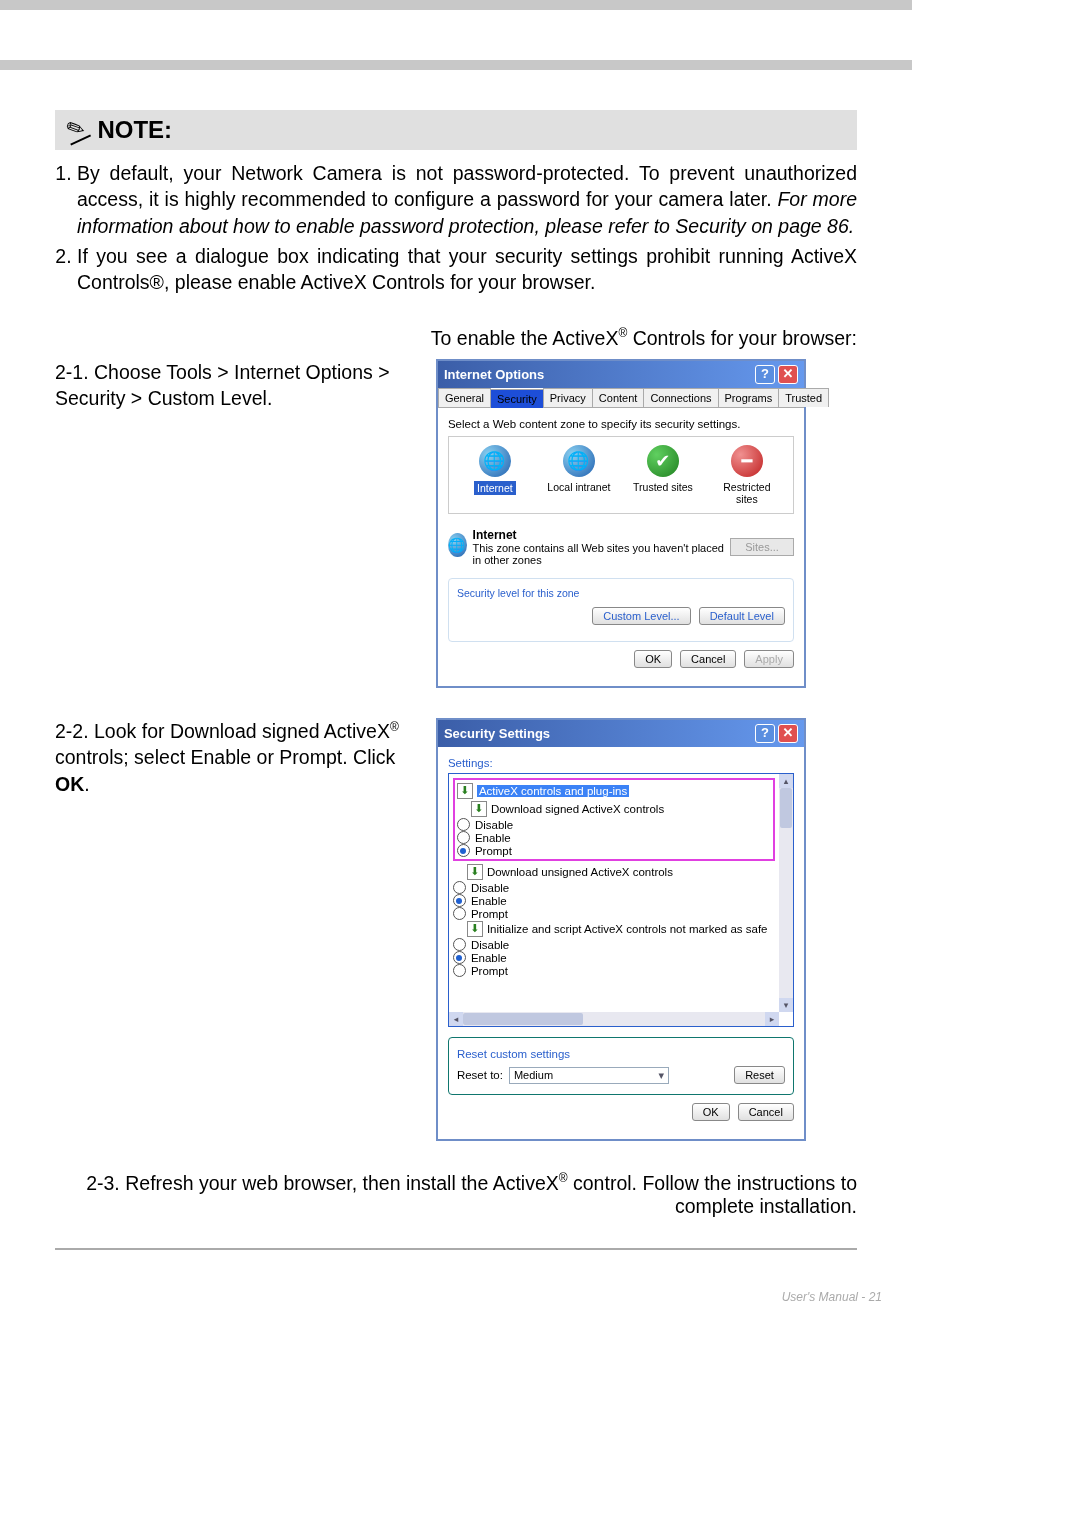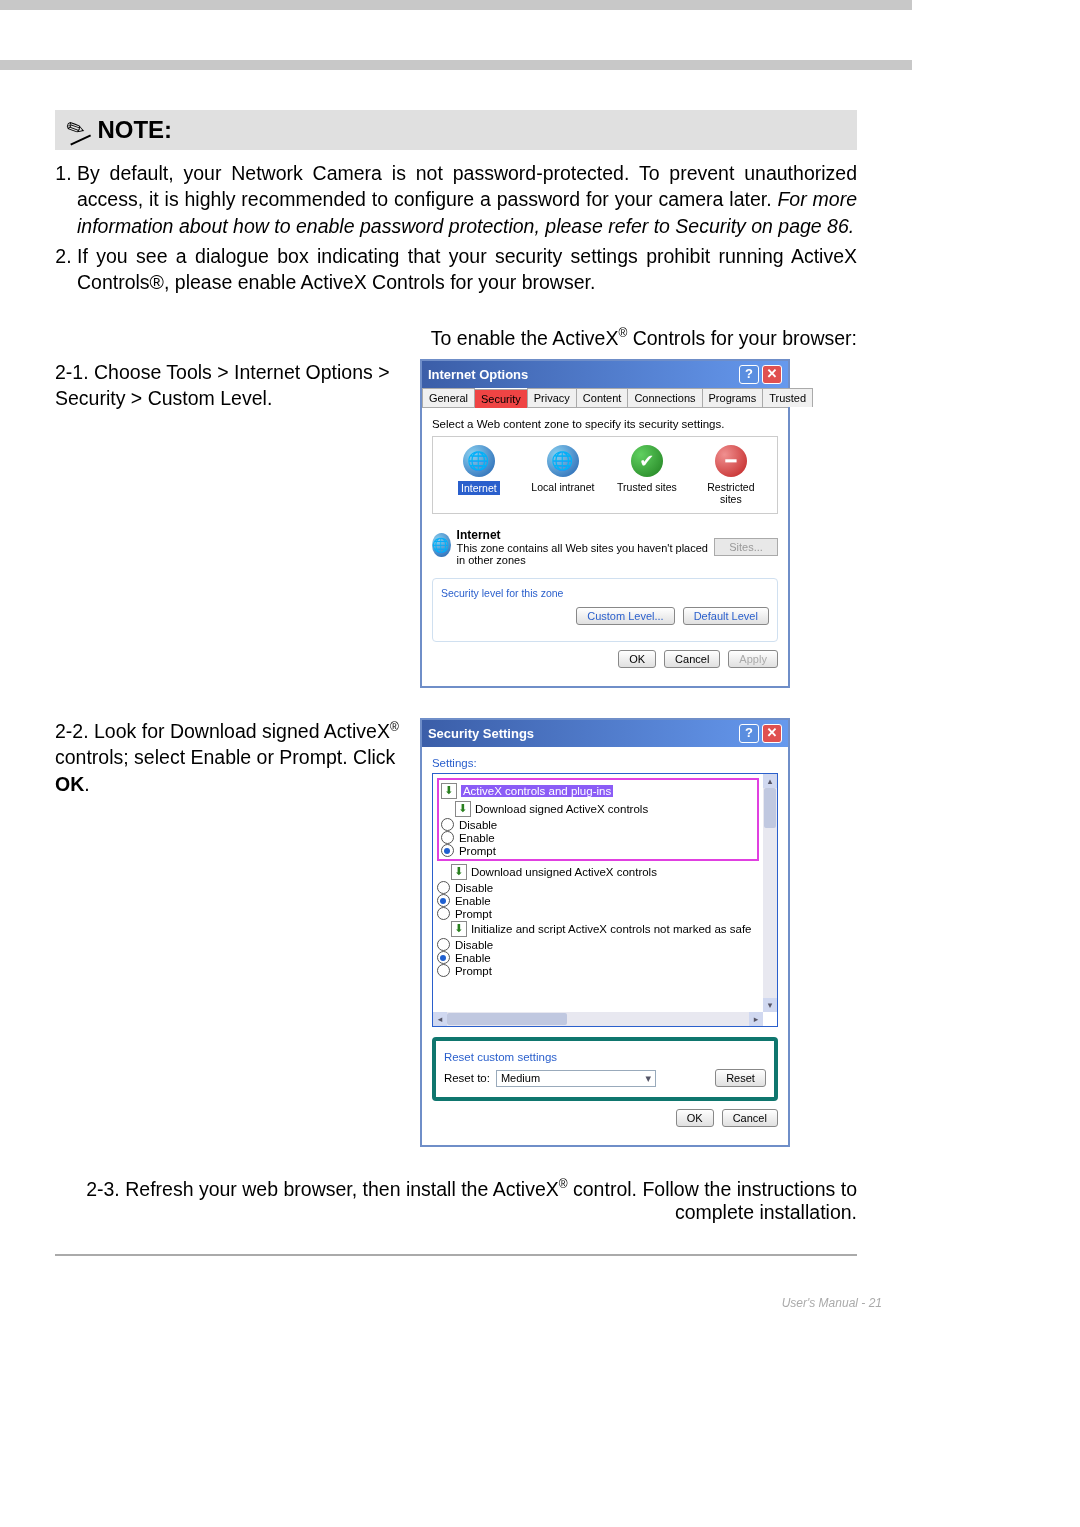--- a/index.html
+++ b/index.html
@@ -69,21 +69,21 @@
   .note-list li { margin-bottom: 4px; }
   .italic-ref { font-style: italic; }
   .section-text {
     font-size: 19.5px;
     margin: 30px 0 10px 0;
     text-align: right;
   }
   .sup { font-size: 12px; vertical-align: super; }
   .two-col {
     display: flex;
-    gap: 4px;
+    gap: 20px;
     margin-bottom: 30px;
     align-items: flex-start;
   }
   .two-col-left {
     flex: 0 0 45%;
     font-size: 19.5px;
     line-height: 1.35;
   }
   .two-col-right {
     flex: 0 0 50%;
@@ -127,21 +127,21 @@
     border-bottom: 1px solid #aaa;
     font-size: 11px;
   }
   .tab {
     padding: 3px 6px;
     border: 1px solid #aaa;
     border-bottom: none;
     background: #f0f0f0;
     margin-right: -1px;
   }
-  .tab.active { background: #ef4444; position: relative; top: 1px; }
+  .tab.active { background: #1d4ed8; position: relative; top: 1px; }
   .dialog-body {
     padding: 10px;
     background: #fff;
   }
   .zones {
     display: flex;
     justify-content: space-around;
     border: 1px solid #ccc;
     padding: 8px 4px;
     margin-bottom: 10px;
@@ -223,42 +223,42 @@
   .tree-icon {
     width: 14px;
     height: 14px;
     background: #fff;
     border: 1px solid #888;
     color: #2a8020;
     font-size: 11px;
     text-align: center;
     line-height: 13px;
   }
-  .highlight { background: #8b5cf6; color: #fff; padding: 0 2px; }
+  .highlight { background: #3b82f6; color: #fff; padding: 0 2px; }
   .radio-item { display: flex; align-items: flex-end; gap: 5px; }
   .radio {
     width: 11px; height: 11px; border: 1px solid #555; border-radius: 50%;
     display: inline-flex; align-items: center; justify-content: center;
   }
   .radio.sel::after { content: ""; width: 6px; height: 6px; background: #2060d0; border-radius: 50%; }
   .scrollbar-v {
     position: absolute; right: 0; top: 0; bottom: 14px; width: 14px;
     background: #e8e8f0;
   }
   .scroll-up, .scroll-down, .scroll-left, .scroll-right {
     width: 14px; height: 14px; background: #d0d8f0; font-size: 9px; text-align: center; line-height: 14px; color: #556;
   }
   .scroll-thumb-v { width: 12px; height: 40px; margin: 0 auto; background: #c0c8e0; border-radius: 2px; }
   .scrollbar-h {
     position: absolute; left: 0; right: 14px; bottom: 0; height: 14px;
     background: #e8e8f0; display: flex;
   }
   .scroll-thumb-h { height: 12px; flex: 0 0 120px; background: #c0c8e0; border-radius: 2px; align-self: center; }
   .reset-group {
-    border: 4px solid #0f766e;
+    border: 1px solid #0f766e;
     border-radius: 4px;
     padding: 10px 8px;
     margin-top: 10px;
     font-size: 11.5px;
     color: #2a5fcc;
   }
   .reset-row { display: flex; align-items: center; gap: 6px; color: #000; }
   .reset-select {
     border: 1px solid #9ab; background: #fff; padding: 1px 4px; width: 150px;
     display: flex; justify-content: space-between; font-size: 11px;

